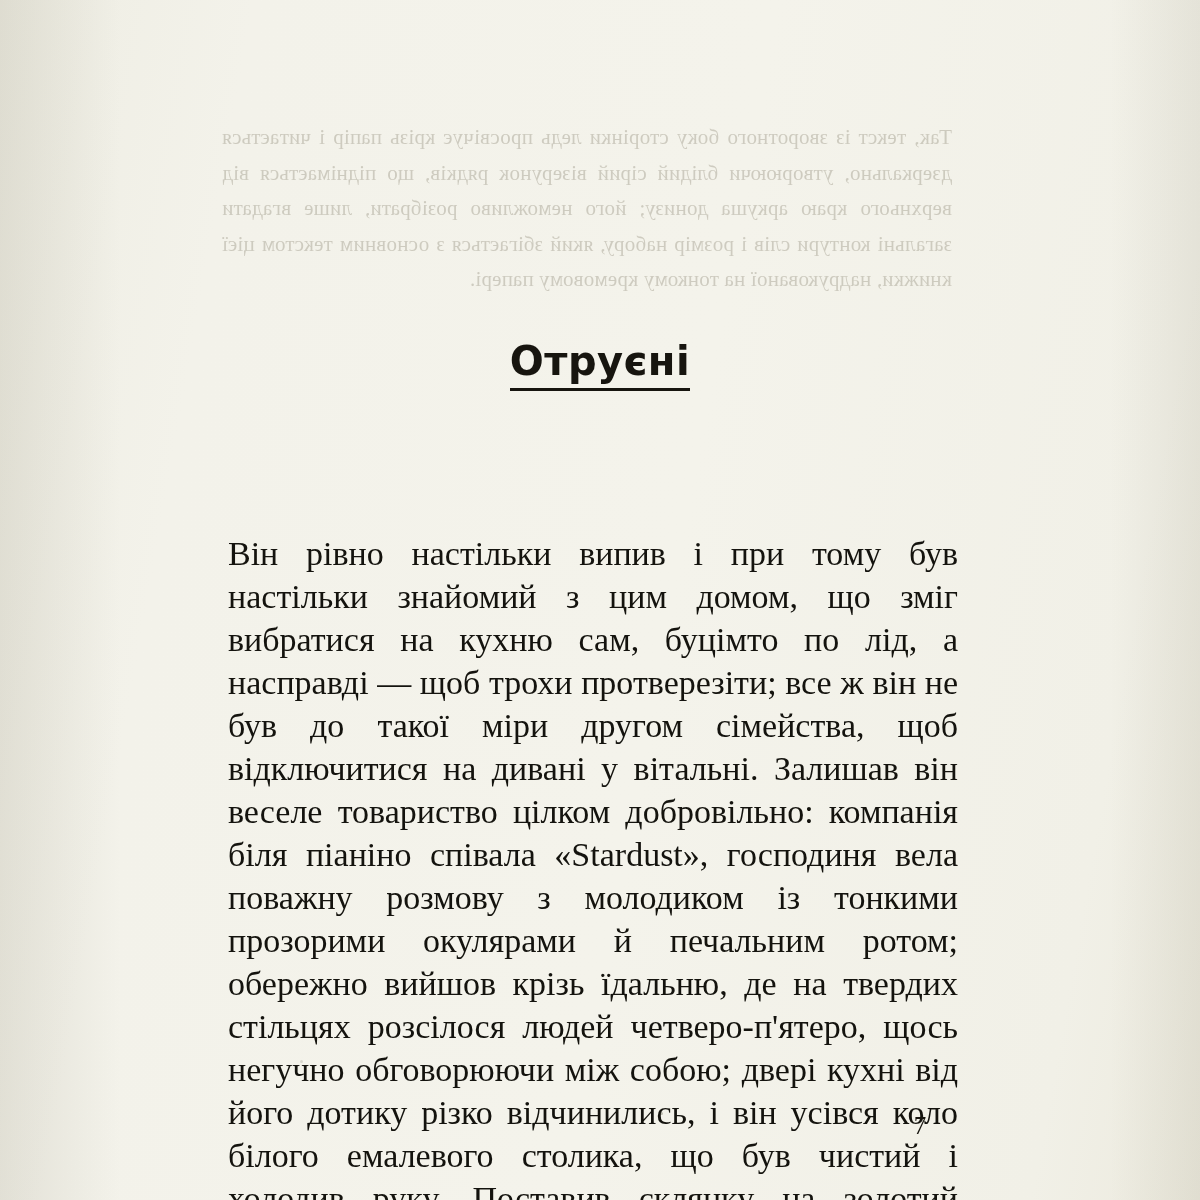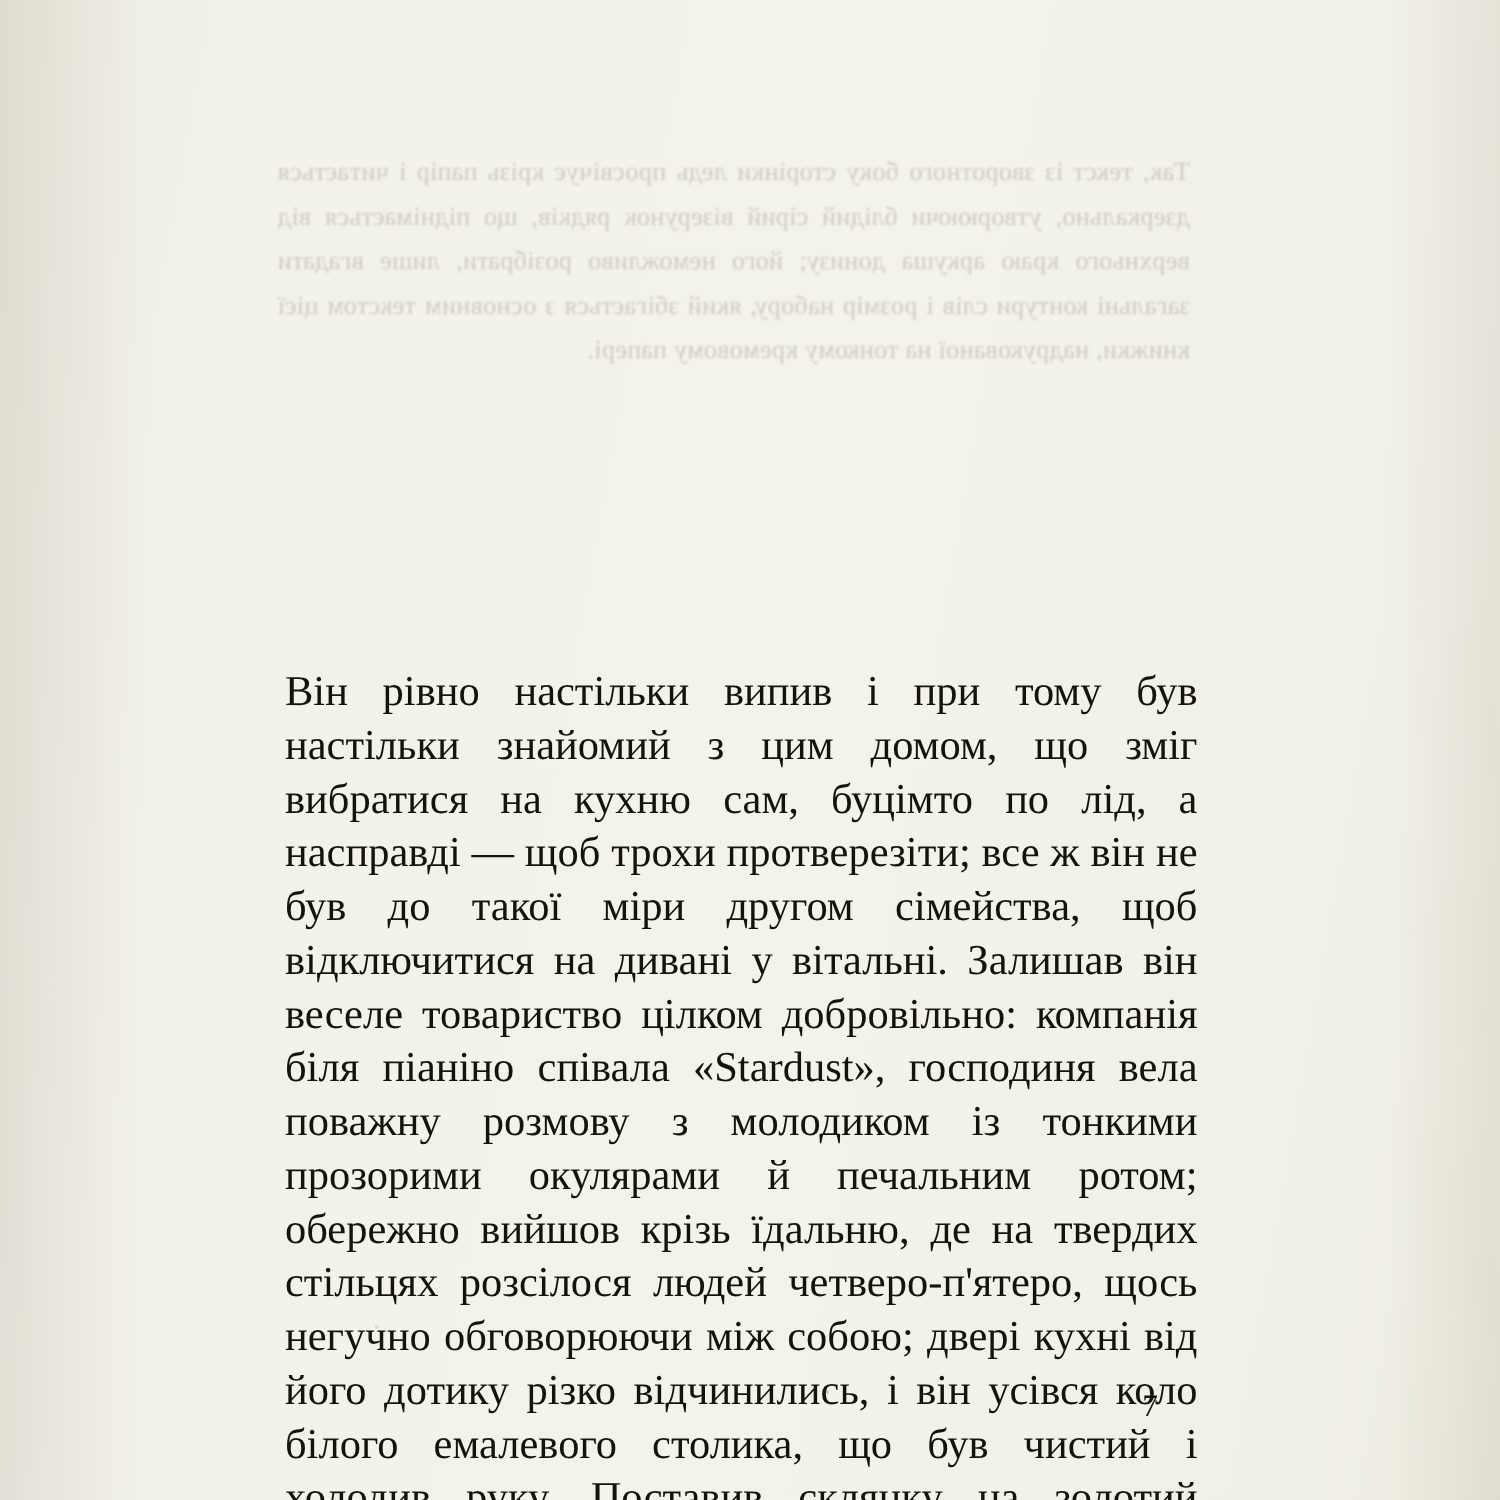--- a/index.html
+++ b/index.html
@@ -110,20 +110,21 @@
     pointer-events: none;
   }
 </style>
 </head>
 <body>
 
 <div class="page">
 
   <div class="showthrough">Так, текст із зворотного боку сторінки ледь просвічує крізь папір і читається дзеркально, утворюючи блідий сірий візерунок рядків, що піднімається від верхнього краю аркуша донизу; його неможливо розібрати, лише вгадати загальні контури слів і розмір набору, який збігається з основним текстом цієї книжки, надрукованої на тонкому кремовому папері.</div>
 
+  <div class="chapter-title"><span>Отруєні</span></div>
 
   <div class="body-text">Він рівно настільки випив і при тому був настільки знайомий з цим домом, що зміг вибратися на кухню сам, буцімто по лід, а насправді — щоб трохи протверезіти; все ж він не був до такої міри другом сімейства, щоб відключитися на дивані у вітальні. Залишав він веселе товариство цілком добровільно: компанія біля піаніно співала «Stardust», господиня вела поважну розмову з молодиком із тонкими прозорими окулярами й печальним ротом; обережно вийшов крізь їдальню, де на твердих стільцях розсілося людей четверо-п'ятеро, щось негучно обговорюючи між собою; двері кухні від його дотику різко відчинились, і він усівся коло білого емалевого столика, що був чистий і холодив руку. Поставив склянку на золотий кружок серед зелених візерунків і підняв погляд: з того боку столу на нього оцінювально дивилася дівчина.</div>
 
   <div class="folio">7</div>
 
   <div class="speck" style="left:660px; top:1112px;"></div>
   <div class="speck" style="left:300px; top:1060px; opacity:0.5;"></div>
 </div>
 
 </body></html>

